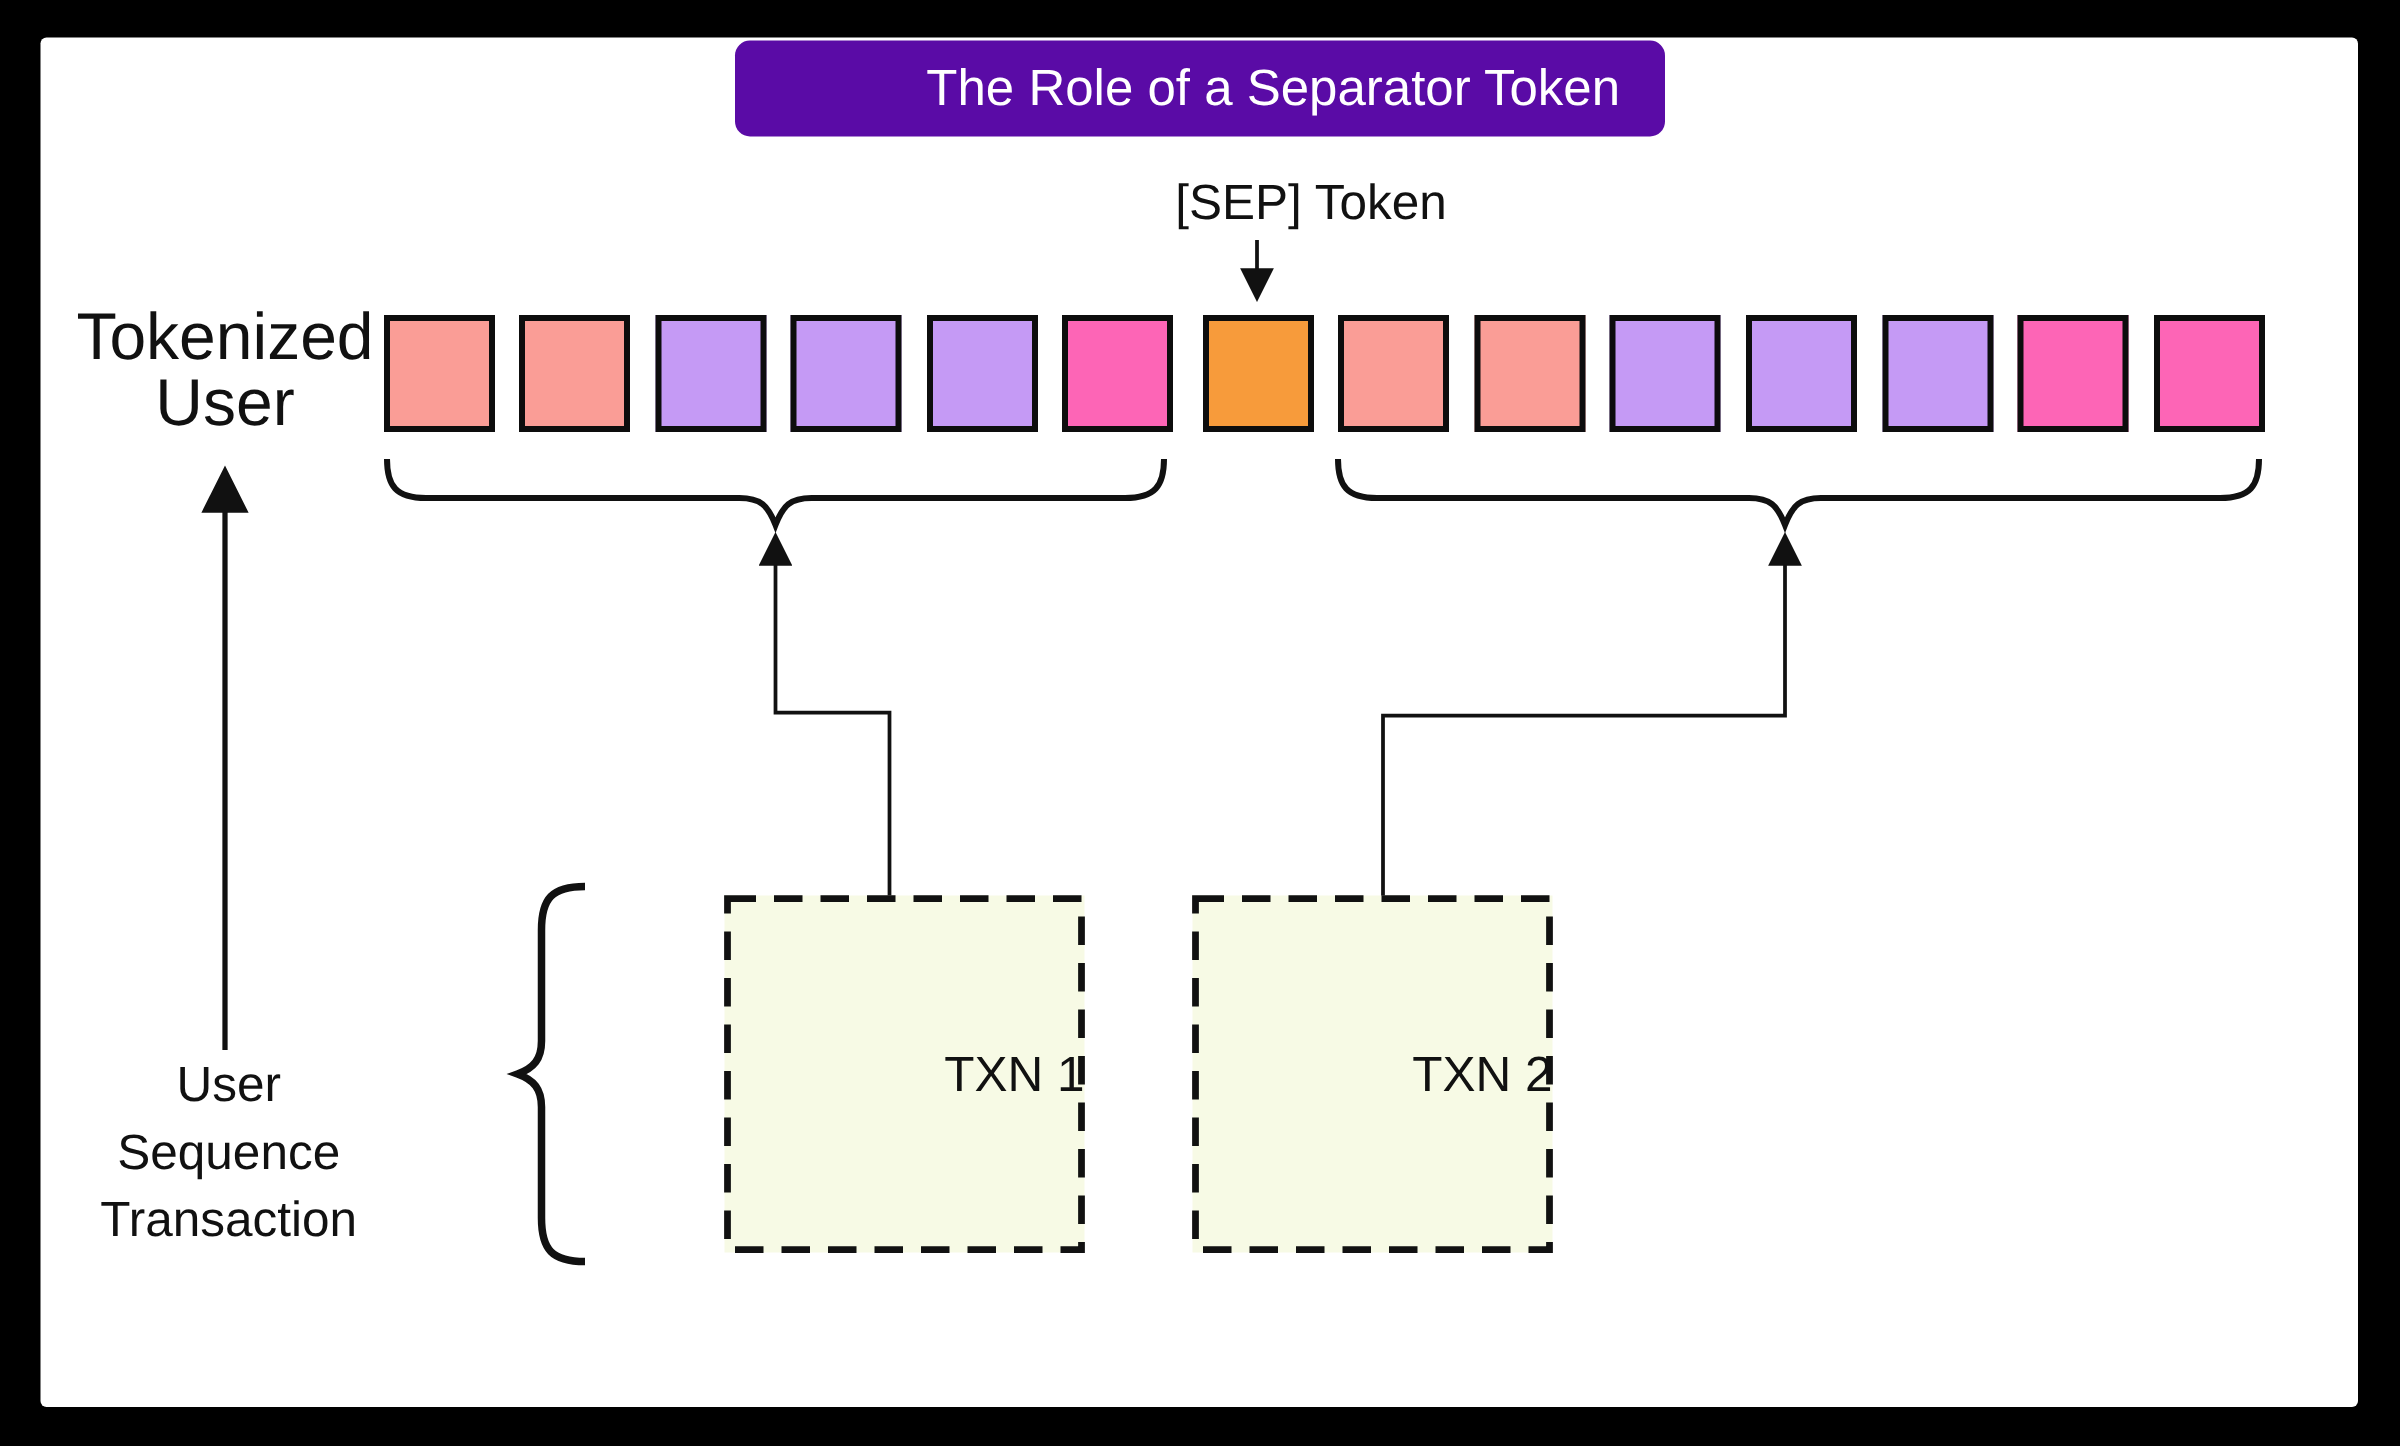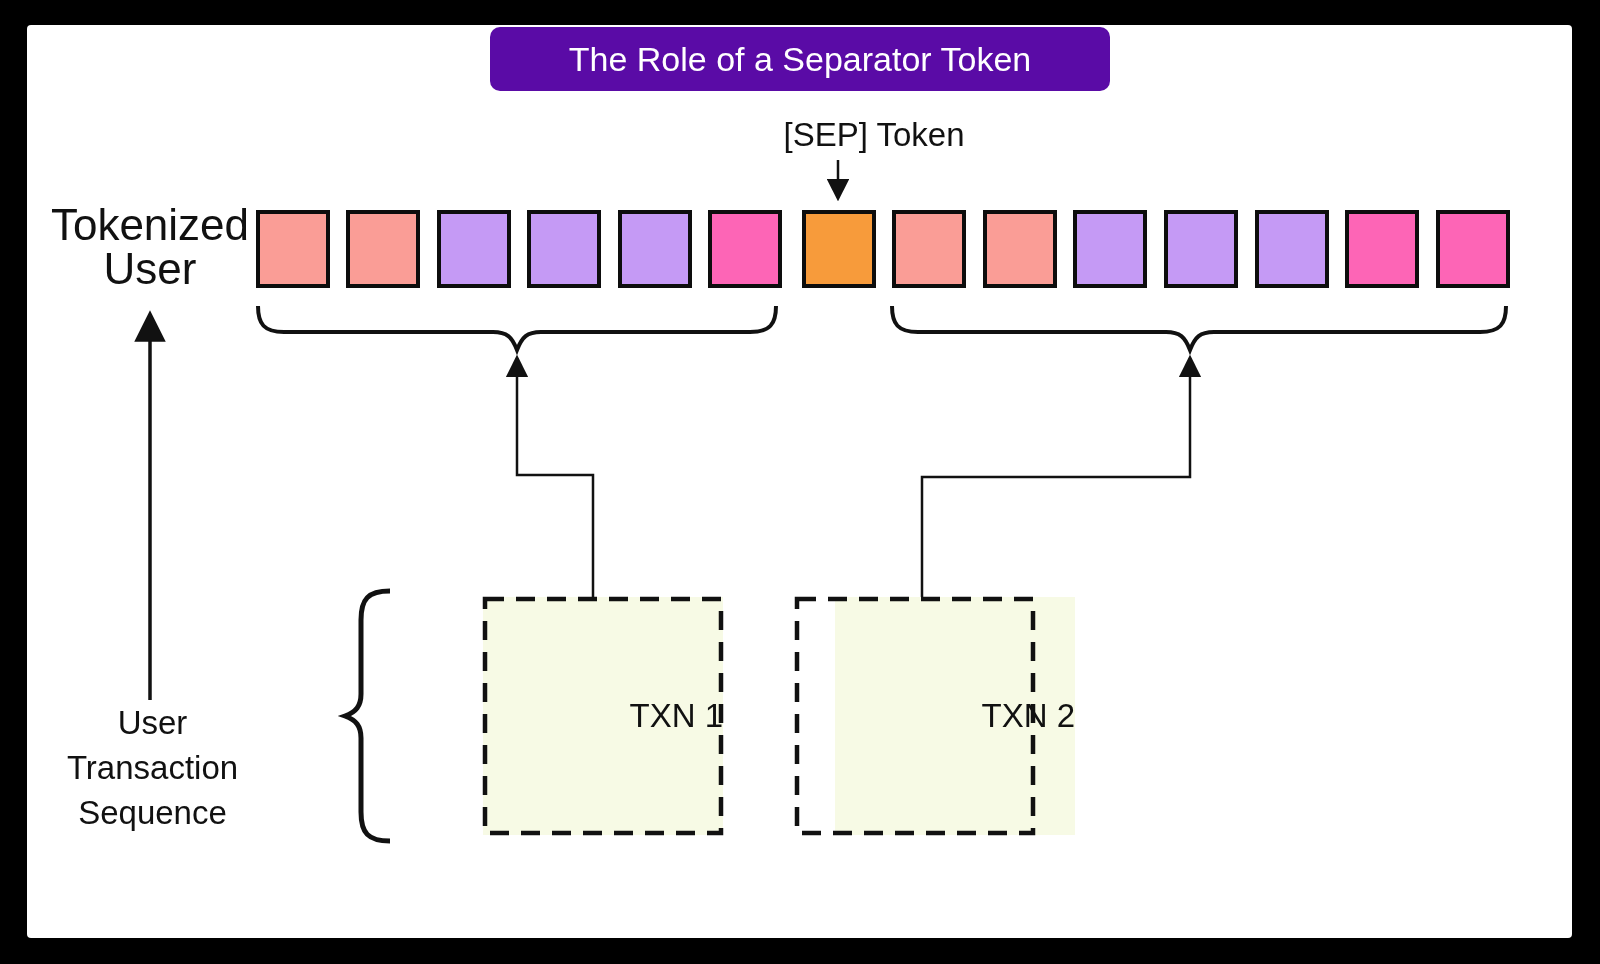--- a/index.html
+++ b/index.html
@@ -7,21 +7,21 @@
     position:relative; width:1600px; height:964px; background:#000;
     font-family:"Liberation Sans", sans-serif; color:#111; overflow:hidden;
   }
   .page {
     position:absolute; left:27px; top:25px; width:1545px; height:913px;
     background:#ffffff; border-radius:4px;
   }
   .banner {
     position:absolute; left:800px; top:27px; transform:translateX(-50%);
     min-width:620px; height:64px; background:#5A0BA6; border-radius:10px;
-    color:#fff; font-size:34px; display:flex; align-items:center; justify-content:center;
+    color:#fff; font-size:34px; display:flex; align-items:center; justify-content:flex-end;
     padding:0 30px; box-sizing:border-box; white-space:nowrap;
   }
   .sep-label {
     position:absolute; left:838px; top:116px; transform:translateX(-50%);
     font-size:33px; white-space:nowrap;margin-left:36px;
   }
   .tokenized-label {
     position:absolute; left:45px; top:203px; width:210px; text-align:center;
     font-size:44px; line-height:44px;
   }
@@ -33,21 +33,21 @@
   .g-sep   { left:802px; width:75px; }
   .token {
     width:74px; height:78px; border:4px solid #0d0d0d; box-sizing:border-box;
     flex:0 0 auto;
   }
   .txn-box {
     position:absolute; top:597px; height:238px; width:240px; background:#F7FAE5;
     display:flex; align-items:center; justify-content:flex-end; font-size:33px;
   }
   .txn-1 { left:483px; }
-  .txn-2 { left:795px;margin-left:40px; }
+  .txn-2 { left:795px; }
   .user-seq-label {
     position:absolute; left:30px; top:700px; width:245px; text-align:center;
     font-size:33px; line-height:45px;
   }
   .overlay {
     position:absolute; left:0; top:0; width:1600px; height:964px;
     pointer-events:none;
   }
 </style>
 </head>
@@ -90,22 +90,22 @@
 
   <div class="txn-box txn-1">
     <span>TXN 1</span>
   </div>
   <div class="txn-box txn-2">
     <span>TXN 2</span>
   </div>
 
   <div class="user-seq-label">
     <div>User</div>
+    <div>Sequence</div>
     <div>Transaction</div>
-    <div>Sequence</div>
   </div>
 
   <svg class="overlay" width="1600" height="964" viewBox="0 0 1600 964" xmlns="http://www.w3.org/2000/svg">
     <defs>
       <marker id="ah" viewBox="0 0 10 10" refX="8.5" refY="5" markerWidth="9" markerHeight="9" orient="auto-start-reverse">
         <path d="M 0 0 L 10 5 L 0 10 z" fill="#111111"></path>
       </marker>
     </defs>
 
     <rect x="485" y="599" width="236" height="234" fill="none" stroke="#111111" stroke-width="4.5" stroke-dasharray="19 12"></rect>

